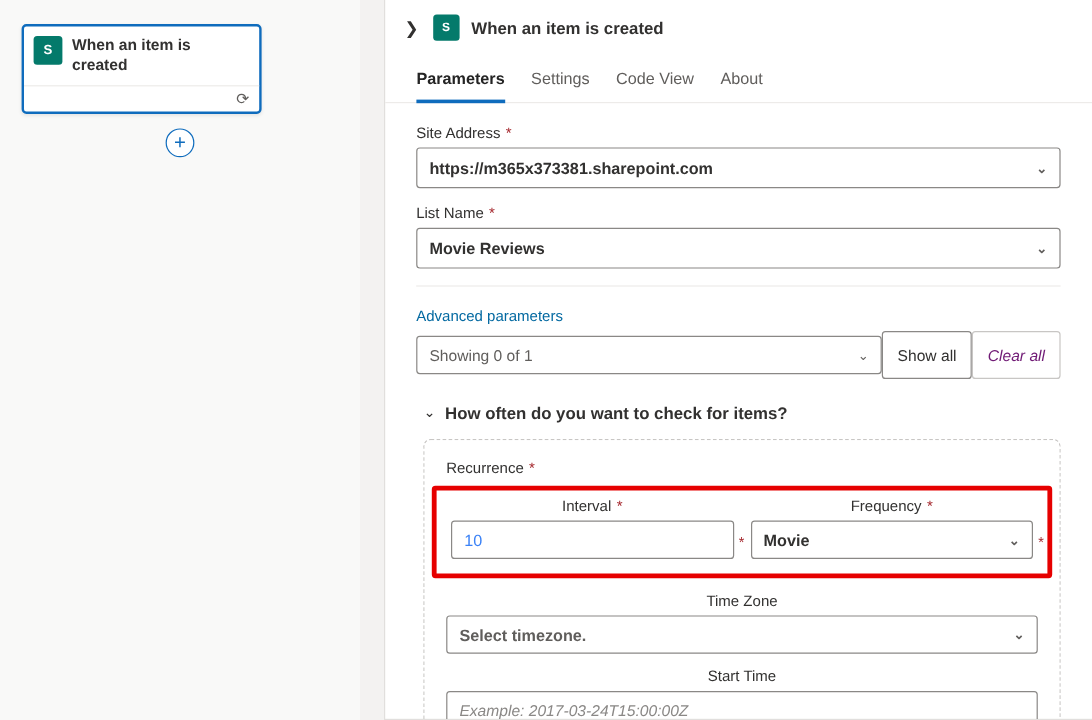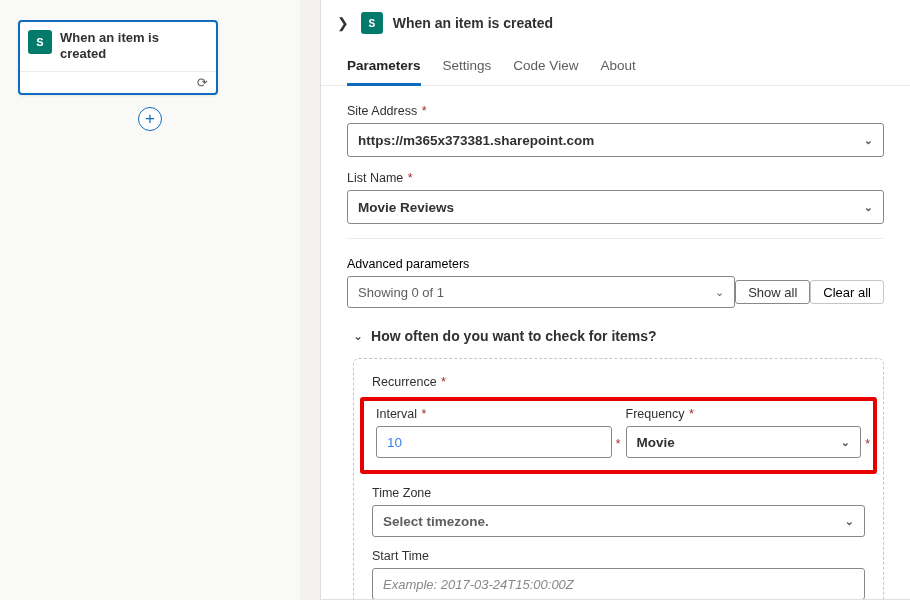--- a/index.html
+++ b/index.html
@@ -171,54 +171,55 @@
   .chev-down { color: #605e5c; font-size: 11px; }
 
   .divider {
     border: none;
     border-top: 1px solid #edebe9;
     margin: 6px 0 18px;
   }
 
   .adv-label {
     font-size: 12.5px;
-    color: #000000;
+    color: #0369a1;
     margin-bottom: 5px;
   }
   .adv-row {
     display: flex;
     align-items: center;
   }
   .adv-select {
     flex: 1;
     height: 32px;
     border: 1px solid #8a8886;
     border-radius: 3px;
     display: flex;
     align-items: center;
     justify-content: space-between;
     padding: 0 10px;
     font-size: 13px;
     color: #605e5c;
     cursor: pointer;
   }
   .small-btn {
-    height: 24px;
+    height: 40px;
     padding: 0 12px;
     border: 1px solid #8a8886;
     border-radius: 3px;
     background: #fff;
     font-size: 13px;
     color: #323130;
     cursor: pointer;
   }
   .small-btn.disabled {
-    color: #000000;
+    color: #701a75;
     border-color: #c8c6c4;
     cursor: default;
+    font-style: italic;
   }
 
   .section-head {
     display: flex;
     align-items: center;
     gap: 8px;
     margin: 20px 0 14px 6px;
     cursor: pointer;
   }
   .section-head .chev { font-size: 12px; color: #323130; }
@@ -242,20 +243,21 @@
     margin: 0 -12px 10px;
   }
   .two-col {
     display: flex;
     gap: 14px;
   }
   .col { flex: 1; position: relative; }
   .col-label {
     font-size: 12.5px;
     margin-bottom: 5px;
+    text-align: center;
   }
   .text-input {
     width: 100%;
     height: 32px;
     border: 1px solid #8a8886;
     border-radius: 3px;
     padding: 0 10px;
     font-size: 13.5px;
     font-family: inherit;
     color: #3b82f6;

